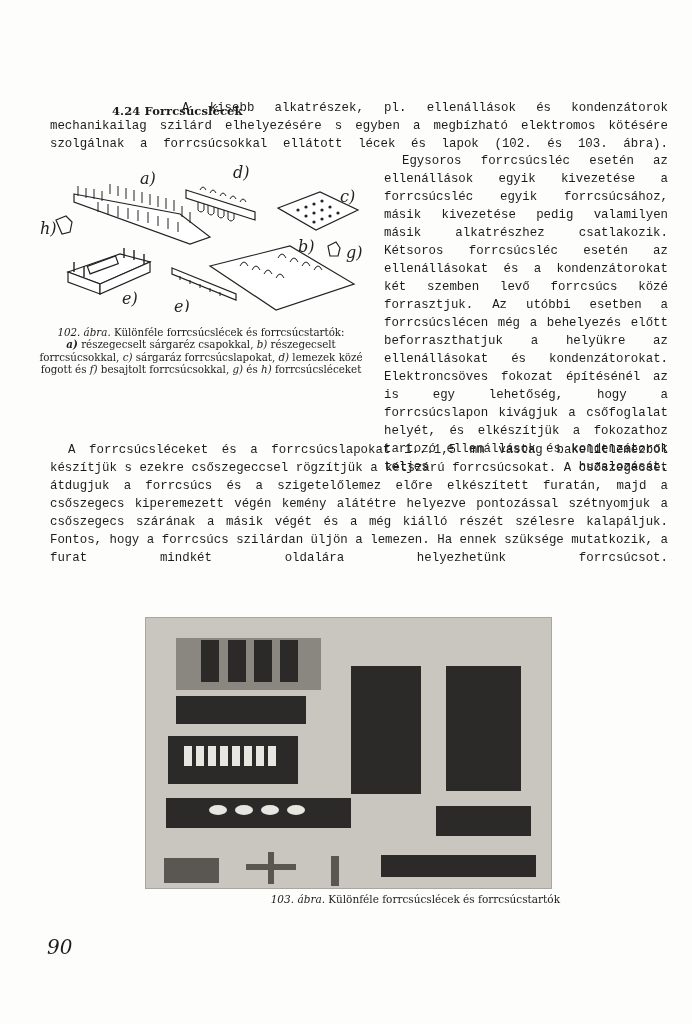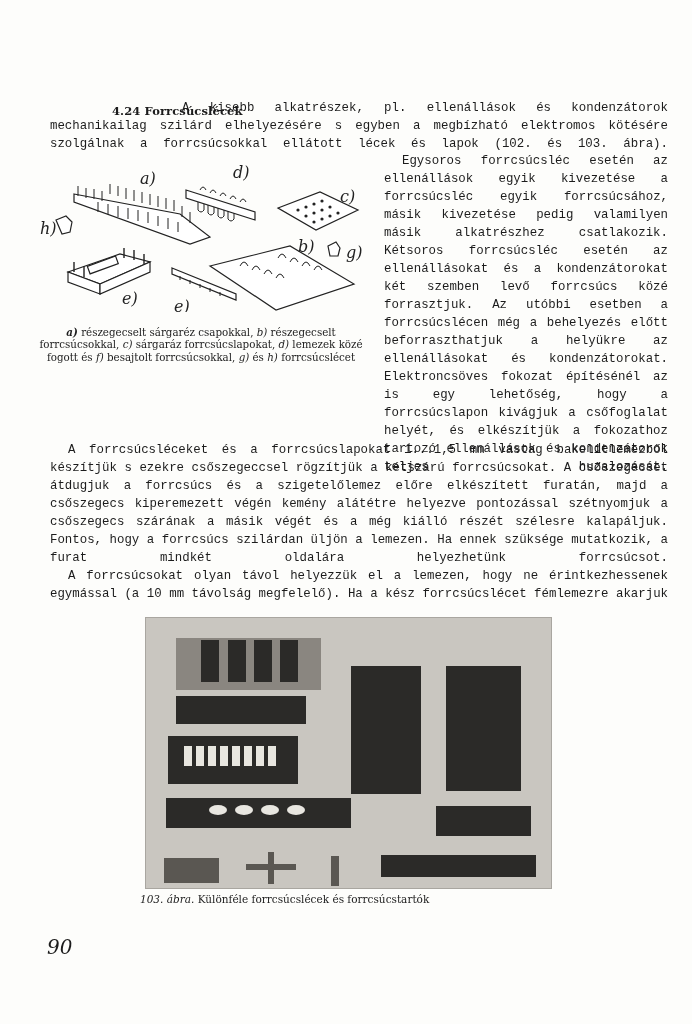--- a/index.html
+++ b/index.html
@@ -14,21 +14,21 @@
   .intro .ind { display: inline-block; width: 132px; }
   .rightcol { left: 384px; top: 152px; width: 284px; }
   .rightcol .ind { display: inline-block; width: 18px; }
   .figure102 { left: 40px; top: 162px; width: 325px; height: 150px; }
   .cap102 { left: 36px; top: 326px; width: 330px; font-size: 10.3px; line-height: 12.4px; text-align: center; }
   .cap102 i { font-style: italic; }
   .cap102 b { font-weight: bold; }
   .body2 { left: 50px; top: 441px; width: 618px; }
   .body2 .ind { display: inline-block; width: 18px; }
   .photo { left: 145px; top: 617px; width: 405px; height: 270px; background: #c9c6c0; border: 1px solid #a9a6a0; }
-  .cap103 { left: 140px; top: 893px; width: 420px; font-size: 10.5px; text-align: left; }
+  .cap103 { left: 140px; top: 893px; width: 420px; font-size: 10.5px; text-align: right; }
   .pagenum { left: 47px; top: 935px; font-size: 20px; font-style: italic; }
 </style>
 </head>
 <body>
 
 <div class="abs heading">4.24 Forrcsúcslécek</div>
 
 <div class="abs p intro"><span class="ind"></span><span>A kisebb alkatrészek, pl. ellenállások és kondenzátorok mechanikailag szilárd elhelyezésére s egyben a megbízható elektromos kötésére szolgálnak a forrcsúcsokkal ellátott lécek és lapok (102. és 103. ábra).</span></div>
 
 <div class="abs figure102">
@@ -148,36 +148,36 @@
     <text x="258" y="90" font-size="16" font-style="italic" fill="#222" stroke="none">b)</text>
 
     <g>
         <path d="M288,84 l8,-4 l4,6 l-2,8 l-8,0 z" fill="#fff"></path>
       </g>
     <text x="306" y="96" font-size="16" font-style="italic" fill="#222" stroke="none">g)</text>
   </svg>
 </div>
 
 <div class="abs cap102">
+  <div><i>102. ábra.</i> <span>Különféle forrcsúcslécek és forrcsúcstartók:</span></div>
   <div>
     <b><i>a)</i></b> <span>részegecselt sárgaréz csapokkal,</span>
     <i>b)</i> <span>részegecselt forrcsúcsokkal,</span>
     <i>c)</i> <span>sárgaráz forrcsúcslapokat,</span>
     <i>d)</i> <span>lemezek közé fogott és</span>
     <i>f)</i> <span>besajtolt forrcsúcsokkal,</span>
     <i>g)</i> <span>és</span>
-    <i>h)</i> <span>forrcsúcslécet</span>
+    <i>h)</i> <span>forrcsúcsléceket</span>
   </div>
 </div>
 
 <div class="abs p rightcol"><span class="ind"></span><span>Egysoros forrcsúcsléc esetén az ellenállások egyik kivezetése a forrcsúcsléc egyik forrcsúcsához, másik kivezetése pedig valamilyen másik alkatrészhez csatlakozik. Kétsoros forrcsúcsléc esetén az ellenállásokat és a kondenzátorokat két szemben levő forrcsúcs közé forrasztjuk. Az utóbbi esetben a forrcsúcslécen még a behelyezés előtt beforraszthatjuk a helyükre az ellenállásokat és kondenzátorokat. Elektroncsöves fokozat építésénél az is egy lehetőség, hogy a forrcsúcslapon kivágjuk a csőfoglalat helyét, és elkészítjük a fokozathoz tartozó ellenállások és kondenzátorok teljes huzalozását.</span></div>
 
 <div class="abs p body2">
   <div><span class="ind"></span><span>A forrcsúcsléceket és a forrcsúcslapokat 1...1,5 mm vastag bakelitlemezből készítjük s ezekre csőszegeccsel rögzítjük a kétszárú forrcsúcsokat. A csőszegecset átdugjuk a forrcsúcs és a szigetelőlemez előre elkészített furatán, majd a csőszegecs kiperemezett végén kemény alátétre helyezve pontozással szétnyomjuk a csőszegecs szárának a másik végét és a még kiálló részét szélesre kalapáljuk. Fontos, hogy a forrcsúcs szilárdan üljön a lemezen. Ha ennek szüksége mutatkozik, a furat mindkét oldalára helyezhetünk forrcsúcsot.</span></div>
-  <div><span class="ind"></span><span>A forrcsúcsokat olyan távol helyezzük el a lemezen, hogy ne érintkezhessenek egymással (a 10 mm távolság megfelelő). Ha a kész forrcsúcslécet fémlemezre akarjuk</span></div>
 </div>
 
 <div class="abs photo">
   <svg width="405" height="270" viewBox="0 0 405 270">
     <g fill="#2b2a28">
       <rect x="30" y="20" width="145" height="52" fill="#8a8680"></rect>
       <rect x="55" y="22" width="18" height="42"></rect>
         <rect x="82" y="22" width="18" height="42"></rect>
         <rect x="108" y="22" width="18" height="42"></rect>
         <rect x="134" y="22" width="18" height="42"></rect>

